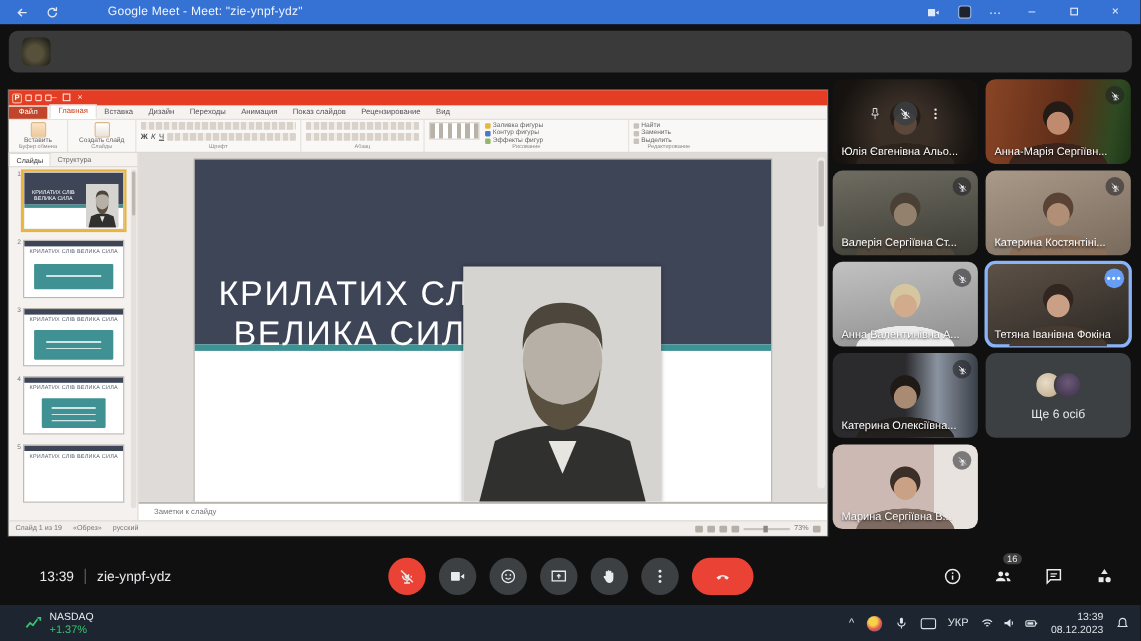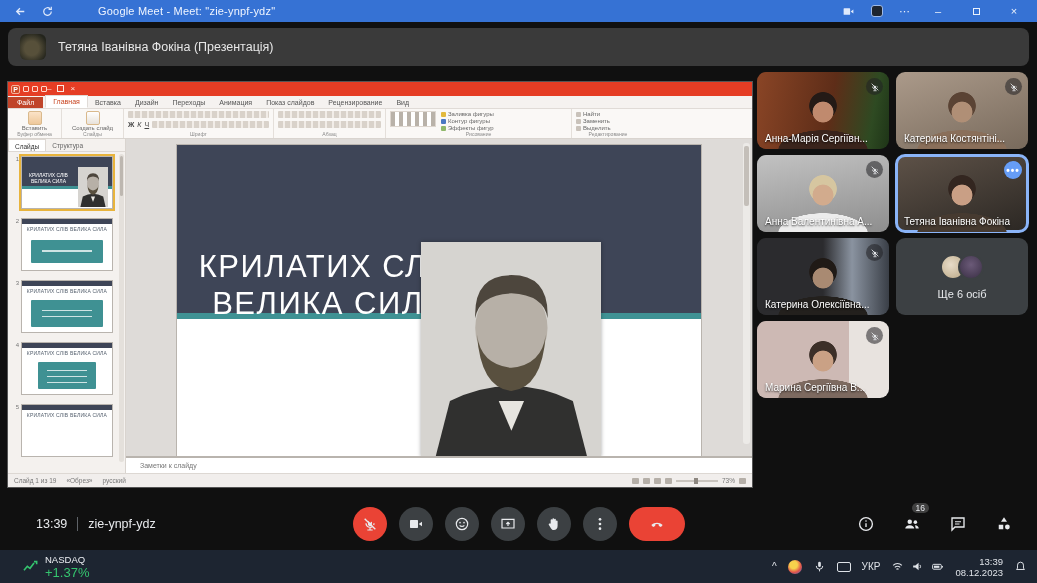--- a/index.html
+++ b/index.html
@@ -122,21 +122,21 @@
   .cright{margin-left:auto;margin-right:22px;display:flex;align-items:center;gap:24px}
   .cico{position:relative;width:22px;height:22px;display:flex;align-items:center;justify-content:center}
   .cico svg{width:18px;height:18px;fill:#e8eaed;stroke:#e8eaed}
   .badge16{position:absolute;top:-10px;right:-6px;background:#404040;color:#e8eaed;border-radius:8px;font-size:8.5px;padding:0 4px}
 
   
   .tbar{left:0;top:550px;width:1037px;height:33px;background:#1d2531;display:flex;align-items:center;color:#dfe3e8}
   .widget{display:flex;align-items:center;gap:7px;margin-left:22px}
   .widget svg{width:16px;height:16px}
   .wname{font-size:9.5px;color:#eceff3}
-  .wchg{font-size:13px;color:#35c56f}
+  .wchg{font-size:10px;color:#35c56f}
   .tray{margin-left:auto;display:flex;align-items:center;gap:11px;margin-right:10px}
   .tray svg{width:13px;height:13px;fill:#dfe3e8;stroke:#dfe3e8}
   .chev{font-size:10px;color:#dfe3e8}
   .trayapp{width:14px;height:14px;border-radius:50%;background:radial-gradient(circle at 40% 35%,#f6d14c 0 30%,#e2544a 60%,#3d6fd6)}
   .kbd{width:14px;height:10px;border:1px solid #dfe3e8;border-radius:2px}
   .lang{font-size:10px}
   .clock{text-align:right;font-size:9.5px;line-height:11px}
   .sysico{display:flex;align-items:center;gap:7px}
 </style>
 </head>
@@ -256,21 +256,20 @@
     <span class="appicon"></span>
     <span class="dots3">⋯</span>
     <span class="wbtn">–</span>
     <span class="wbtn"><span class="pbox" style="border-color:#eaf1fc"></span></span>
     <span class="wbtn">×</span>
   </div>
 </div>
 
 <div class="abs banner">
   <div class="bavatar"></div>
-  <div class="bname">Тетяна Іванівна Фокіна (Презентація)</div>
 </div>
 
 <div class="abs ppt">
   <div class="ptitle">
     <div class="qat">
       <span class="qicon">P</span>
       <span class="qdot"></span>
       <span class="qdot"></span>
       <span class="qdot"></span>
     </div>
@@ -449,32 +448,58 @@
       <span class="vico"></span>
       <span class="zslider"></span>
       <span>73%</span>
       <span class="vico"></span>
     </span>
   </div>
 </div>
 
 <div class="abs grid">
 
+  <div class="tile" style="background:radial-gradient(circle at 50% 60%,#3a2f27 0 30%,#15120f 80%)">
+    <div class="fig" style="--f:#5c483a;--h:#241c15;--b:#2c241d"></div>
+    <div class="hoverctl">
+      <svg style="fill:none">
+          <use href="#i-pin"></use>
+        </svg>
+      <span class="hmic">
+          <svg style="width:12px;height:12px;fill:#e8eaed">
+            <use href="#i-micoff"></use>
+          </svg>
+        </span>
+      <svg>
+          <use href="#i-dots"></use>
+        </svg>
+    </div>
+    <div class="tname">Юлія Євгенівна Альо...</div>
+  </div>
 
 
   <div class="tile" style="background:linear-gradient(100deg,#8a4526,#5e2d18 55%,#2e4a22 85%,#1e3417)">
     <div class="fig" style="--f:#c08a6e;--h:#241a16;--b:#3a241c"></div>
     <div class="micb">
         <svg>
           <use href="#i-micoff"></use>
         </svg>
       </div>
     <div class="tname">Анна-Марія Сергіївн...</div>
   </div>
 
+  <div class="tile" style="background:linear-gradient(170deg,#6f6d62,#3c3b34)">
+    <div class="fig" style="--f:#93816e;--h:#4a4036;--b:#50483d"></div>
+    <div class="micb">
+        <svg>
+          <use href="#i-micoff"></use>
+        </svg>
+      </div>
+    <div class="tname">Валерія Сергіївна Ст...</div>
+  </div>
 
   <div class="tile" style="background:linear-gradient(160deg,#ab9a8a,#786a5c)">
     <div class="fig" style="--f:#b08f76;--h:#5a4334;--b:#8a6f5a"></div>
     <div class="micb">
         <svg>
           <use href="#i-micoff"></use>
         </svg>
       </div>
     <div class="tname">Катерина Костянтіні...</div>
   </div>

